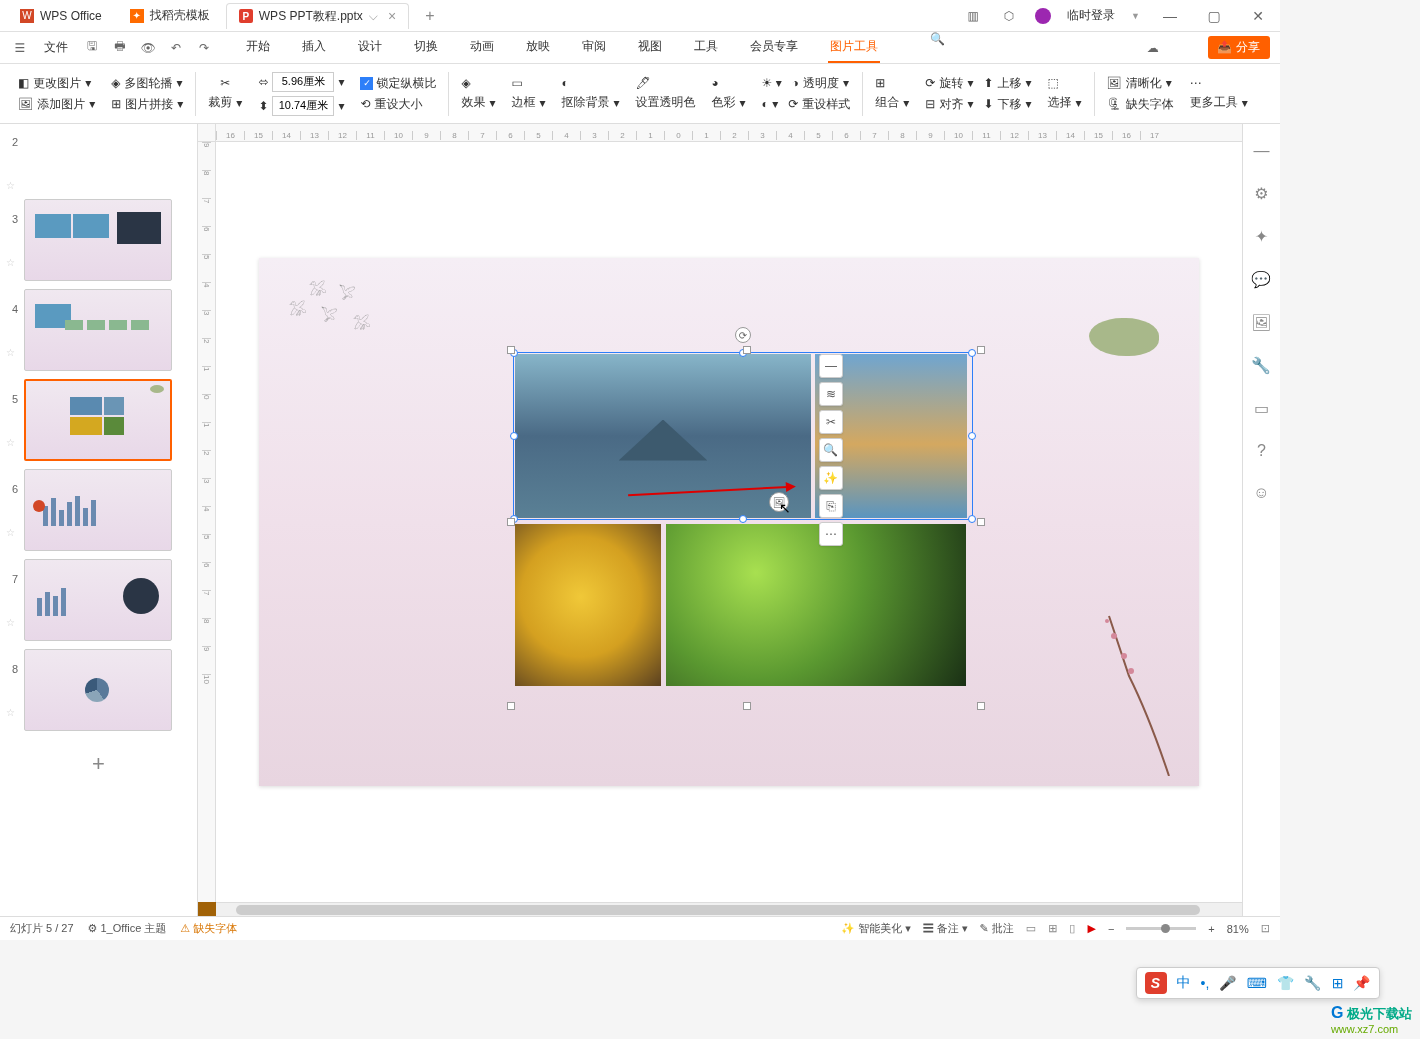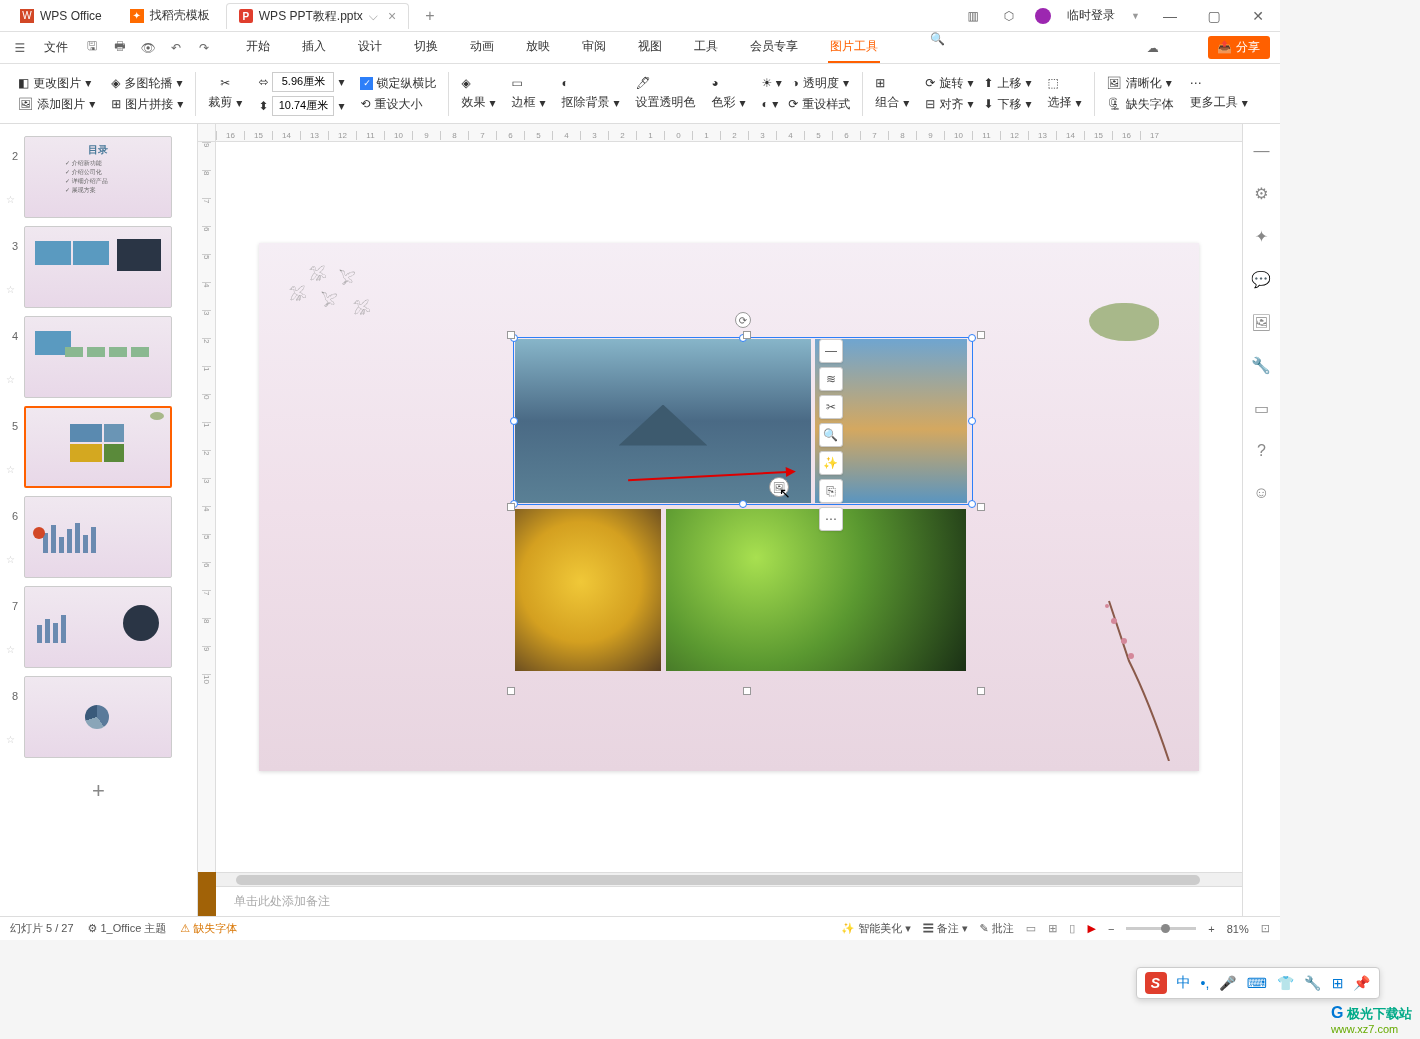--- a/index.html
+++ b/index.html
@@ -290,29 +290,20 @@
 </div>
 
 <div class="main">
 
   <div class="left-panel">
     <div class="thumb-list">
       <div class="thumb-row">
           <div class="thumb-col">
             <span class="thumb-num">2</span>
             <span class="thumb-star">☆</span>
-          </div>
-        <div class="thumb">
-            <div class="th-title">目录</div>
-            <div class="th-list">
-              <div>✓ 介绍新功能</div>
-              <div>✓ 介绍公司化</div>
-              <div>✓ 详细介绍产品</div>
-              <div>✓ 展现方案</div>
-            </div>
           </div>
         </div>
       <div class="thumb-row">
           <div class="thumb-col">
             <span class="thumb-num">3</span>
             <span class="thumb-star">☆</span>
           </div>
         <div class="thumb">
             <div class="th-imgs">
               <div></div>
@@ -517,21 +508,20 @@
           <div class="outer-h oh6"></div>
           <div class="outer-h oh7"></div>
           <div class="outer-h oh8"></div>
 
         </div>
       </div>
     </div>
     <div class="scroll-h">
         <div class="scroll-thumb"></div>
       </div>
-    <div class="notes-bar">单击此处添加备注</div>
   </div>
 
   <div class="right-sidebar">
     <span class="ico">—</span>
     <span class="ico">⚙</span>
     <span class="ico">✦</span>
     <span class="ico">💬</span>
     <span class="ico">🖼</span>
     <span class="ico">🔧</span>
     <span class="ico">▭</span>

